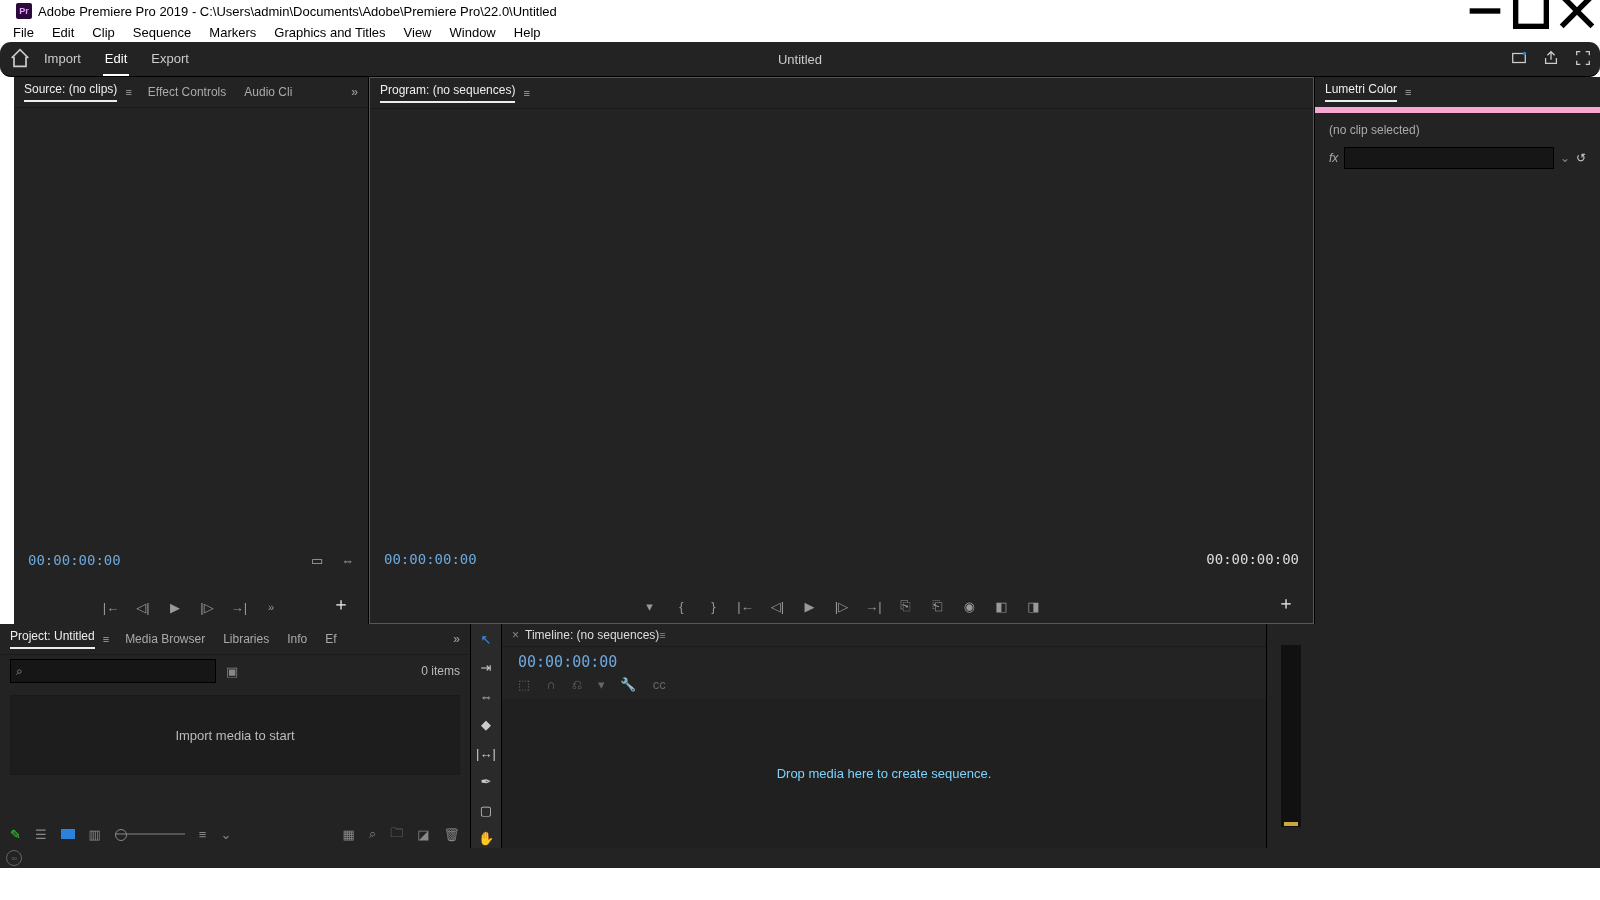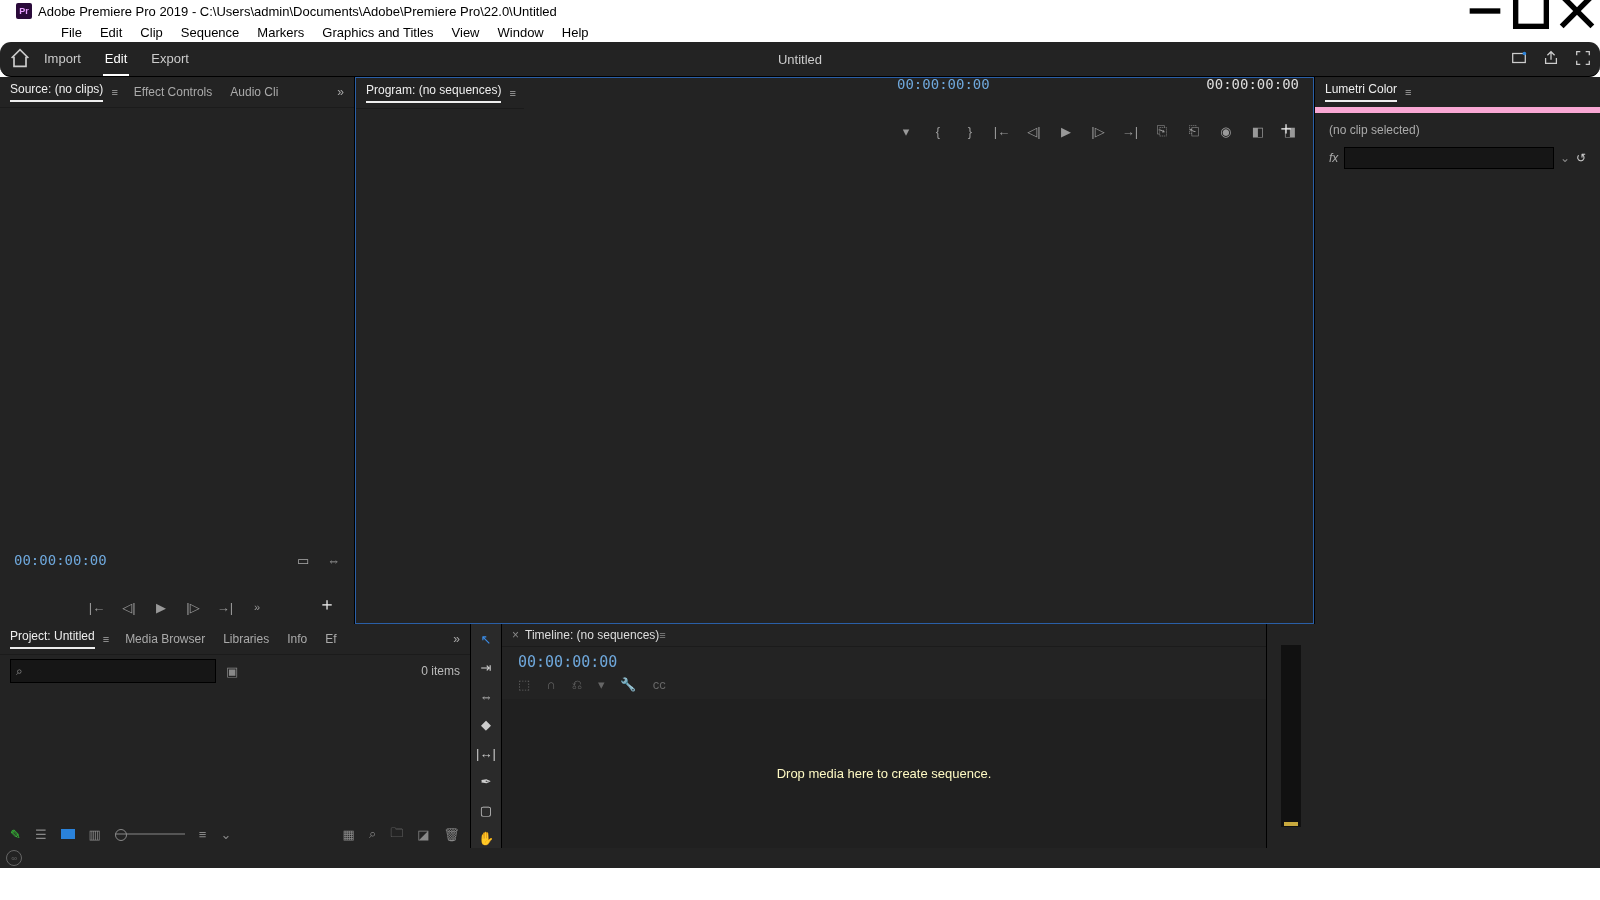--- a/index.html
+++ b/index.html
@@ -1,31 +1,31 @@
 <!DOCTYPE html>
 <html><head>
 <meta charset="utf-8">
 <style>
   html,body{margin:0;padding:0;width:1600px;height:900px;font-family:"Segoe UI",Arial,sans-serif;font-size:13px;background:#fff;overflow:hidden;color:#ccc;}
   .titlebar{height:22px;background:#fff;color:#000;display:flex;align-items:center;padding:0 16px;position:relative;}
   .titlebar .icon{width:16px;height:16px;background:#2a0a3a;border-radius:2px;margin-right:6px;display:flex;align-items:center;justify-content:center;color:#e8a0ff;font-size:9px;font-weight:bold;}
   .win-controls{position:absolute;right:0;top:0;height:22px;display:flex;}
   .win-controls div{width:46px;height:22px;display:flex;align-items:center;justify-content:center;color:#000;}
-  .menubar{height:20px;background:#fff;color:#000;display:flex;align-items:center;padding:0 4px;gap:0;margin-left:48px;}
+  .menubar{height:20px;background:#fff;color:#000;display:flex;align-items:center;padding:0 4px;gap:0;}
   .menubar span{padding:2px 9px;cursor:default;}
   .workspace-bar{height:34px;background:#232323;display:flex;align-items:center;padding:0 8px;position:relative;border-bottom:1px solid #000;border-radius:11px;}
   .ws-tabs{display:flex;gap:20px;margin-left:10px;}
   .ws-tabs span{color:#ccc;padding:8px 2px;}
   .ws-tabs span.active{color:#fff;border-bottom:2px solid #fff;}
   .ws-title{position:absolute;left:50%;transform:translateX(-50%);color:#ccc;}
   .ws-right{position:absolute;right:8px;display:flex;gap:14px;align-items:center;}
   .ws-right svg{width:18px;height:18px;}
-  .main{display:flex;height:547px;background:#1b1b1b;}
+  .main{display:flex;height:547px;background:#1b1b1b;margin-left:14px;}
   .source-panel{width:354px;background:#232323;display:flex;flex-direction:column;border-right:1px solid #000;}
-  .program-panel{flex:1;background:#232323;border:1px solid #2a5fa7;display:flex;flex-direction:row;}
+  .program-panel{flex:1;background:#232323;border:1px solid #2a5fa7;display:flex;flex-direction:column;}
   .lumetri-panel{width:285px;background:#232323;border-left:1px solid #000;display:flex;flex-direction:column;}
   .panel-tabs{height:30px;display:flex;align-items:center;gap:18px;padding:0 10px;background:#232323;border-bottom:1px solid #1b1b1b;font-size:12px;}
   .panel-tabs span.active{color:#eee;border-bottom:2px solid #eee;padding-bottom:4px;}
   .panel-tabs span{color:#aaa;}
   .hamb{color:#888;font-size:11px;letter-spacing:-2px;margin-left:-10px;}
   .overflow{margin-left:auto;color:#aaa;}
   .monitor-body{flex:1;background:#232323;}
   .monitor-footer{height:70px;padding:0 14px;display:flex;flex-direction:column;justify-content:flex-end;gap:12px;}
   .tc-row{display:flex;align-items:center;justify-content:space-between;color:#6fa8dc;}
   .tc-row .tc{color:#6fa8dc;font-family:monospace;font-size:14px;}
@@ -53,21 +53,21 @@
   .proj-footer{margin-top:auto;height:28px;display:flex;align-items:center;gap:14px;padding:0 10px;}
   .proj-footer .pen{color:#3bd23b;}
   .proj-footer .thumb{width:14px;height:10px;background:#2a82da;}
   .proj-footer .grey{color:#888;}
   .proj-footer .slider{width:70px;height:2px;background:#555;position:relative;}
   .proj-footer .slider::before{content:"";position:absolute;left:0;top:-4px;width:10px;height:10px;border-radius:50%;border:1px solid #888;}
   .tl-header{display:flex;align-items:center;gap:10px;padding:4px 10px;border-bottom:1px solid #1b1b1b;font-size:12px;}
   .tl-header .close{color:#888;margin-right:-4px;}
   .tl-tc{padding:6px 16px;color:#6fa8dc;font-family:monospace;font-size:15px;}
   .tl-icons{display:flex;gap:16px;padding:0 16px 6px 16px;color:#666;}
-  .tl-body{flex:1;display:flex;align-items:center;justify-content:center;color:#fef9c3;background:#202020;}
+  .tl-body{flex:1;display:flex;align-items:center;justify-content:center;color:#7dd3fc;background:#202020;}
   .lum-body{padding:10px 14px;color:#aaa;font-size:12px;}
   .lum-row{display:flex;align-items:center;gap:6px;margin-top:10px;}
   .lum-sel{flex:1;height:20px;background:#161616;border:1px solid #000;}
   .statusbar{height:20px;background:#232323;display:flex;align-items:center;padding:0 6px;}
   .cc-ic{width:14px;height:14px;border-radius:50%;border:1px solid #666;display:flex;align-items:center;justify-content:center;color:#666;font-size:8px;}
   svg{stroke:#999;stroke-width:1.4;fill:none;}
 </style>
 </head>
 <body>
 
@@ -226,20 +226,23 @@
       <span>Info</span>
       <span>Ef</span>
       <span class="overflow">»</span>
     </div>
     <div class="proj-search" style="position:relative;">
       <span class="mag">⌕</span>
       <input style="">
       <div style="color:#888;">▣</div>
       <span class="items-count">0 items</span>
     </div>
+    <div class="drop-area">
+      <span>Import media to start</span>
+    </div>
     <div class="proj-footer">
       <span class="pen">✎</span>
       <span class="grey">☰</span>
       <div class="thumb"></div>
       <span class="grey">▥</span>
       <div class="slider"></div>
       <span class="grey">≡</span>
       <span class="grey">⌄</span>
       <span style="flex:1"></span>
       <span class="grey">▦</span>

